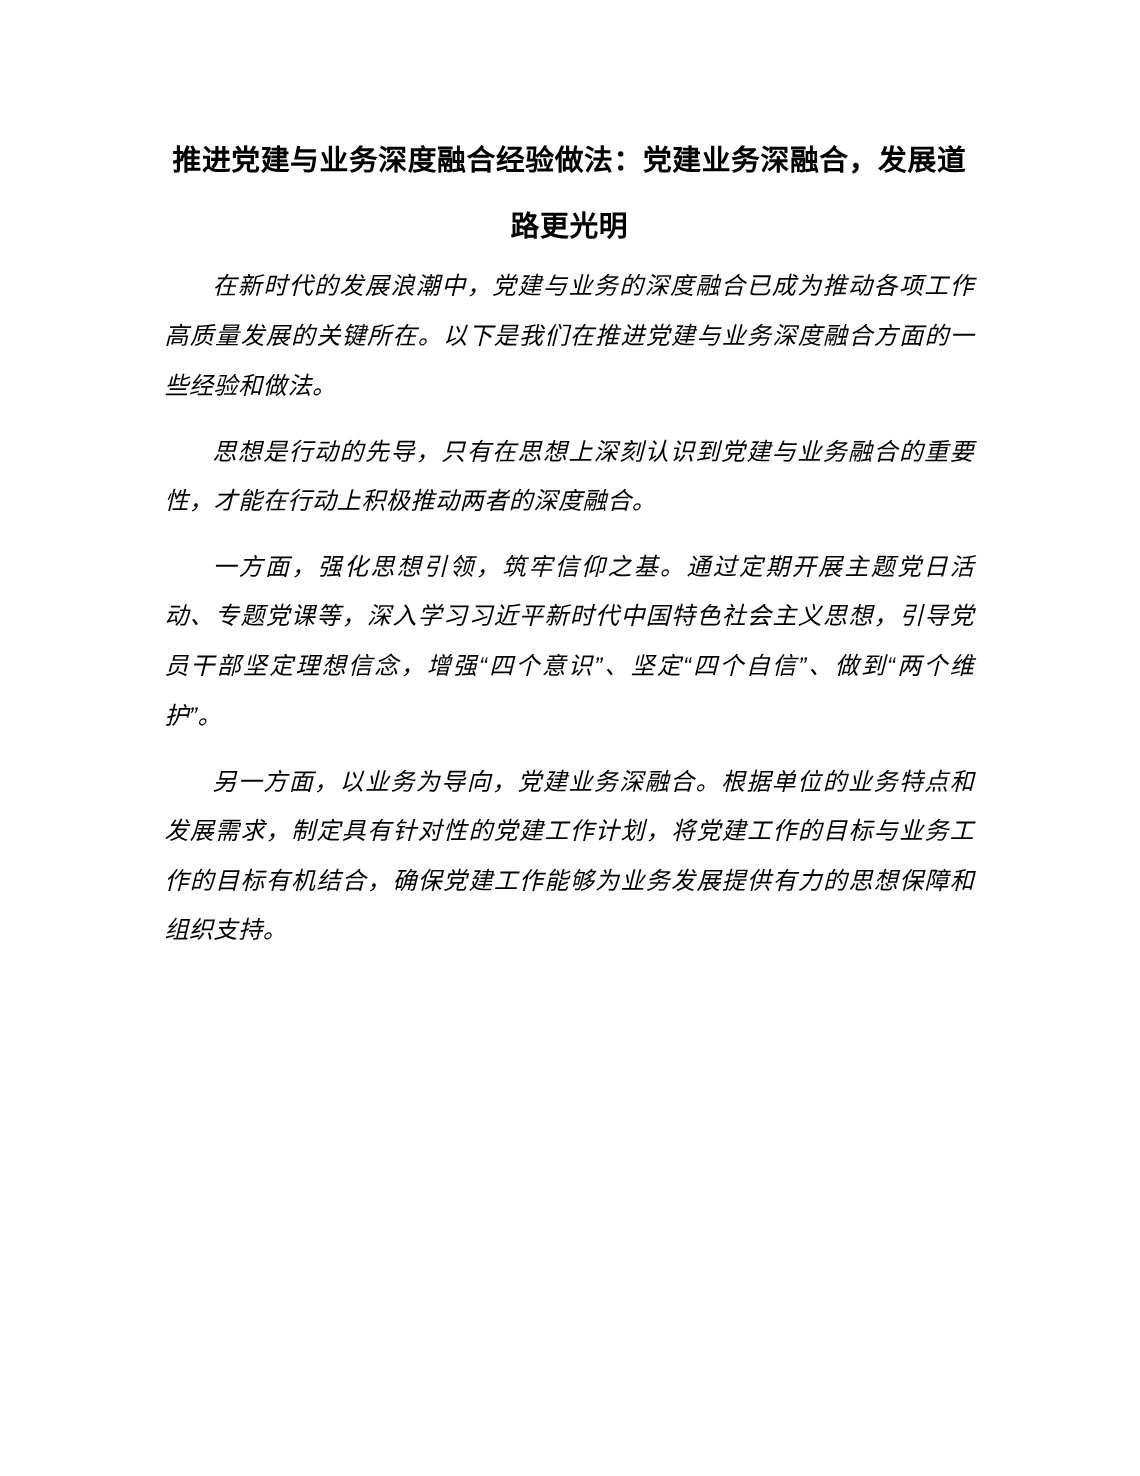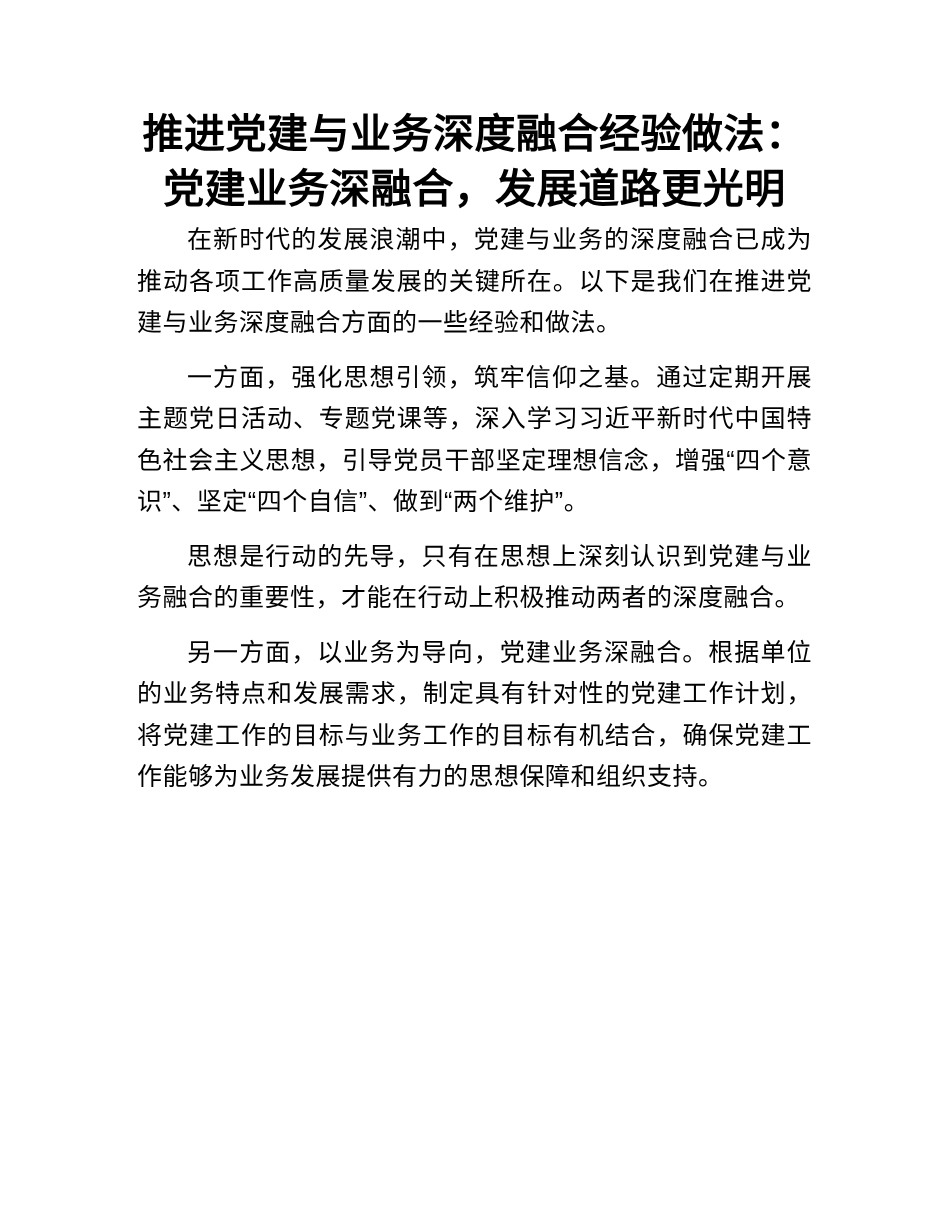--- a/index.html
+++ b/index.html
@@ -11,52 +11,53 @@
     font-family: "Liberation Sans", "DejaVu Sans", sans-serif;
     color: #000000;
   }
   .doc-page {
     width: 950px;
     height: 1230px;
     background: #ffffff;
     padding: 107px 138px 0 137px; 
   }
   .doc-title {
-    font-size: 41px;
+    font-size: 24px;
     line-height: 55px;
     font-weight: bold;
     text-align: center;
     letter-spacing: 0.5px;
     margin: 0 0 2px 0;
   }
   .para {
-    font-size: 25px;
+    font-size: 20px;
     line-height: 41.5px;
     text-align: justify;
     text-justify: inter-ideograph;
     text-indent: 2em;          
     margin: 0 0 13px 0;
     letter-spacing: 0.5px;
     word-break: break-all;
+    font-style: italic;
   }
   .section-heading {
     
   }
 </style>
 </head>
 <body>
 
 <div class="doc-page">
 
   <h1 class="doc-title">推进党建与业务深度融合经验做法：党建业务深融合，发展道路更光明</h1>
 
   <p class="para">在新时代的发展浪潮中，党建与业务的深度融合已成为推动各项工作高质量发展的关键所在。以下是我们在推进党建与业务深度融合方面的一些经验和做法。</p>
 
 
+  <p class="para">思想是行动的先导，只有在思想上深刻认识到党建与业务融合的重要性，才能在行动上积极推动两者的深度融合。</p>
+
   <p class="para">一方面，强化思想引领，筑牢信仰之基。通过定期开展主题党日活动、专题党课等，深入学习习近平新时代中国特色社会主义思想，引导党员干部坚定理想信念，增强“四个意识”、坚定“四个自信”、做到“两个维护”。</p>
-
-  <p class="para">思想是行动的先导，只有在思想上深刻认识到党建与业务融合的重要性，才能在行动上积极推动两者的深度融合。</p>
 
   <p class="para">另一方面，以业务为导向，党建业务深融合。根据单位的业务特点和发展需求，制定具有针对性的党建工作计划，将党建工作的目标与业务工作的目标有机结合，确保党建工作能够为业务发展提供有力的思想保障和组织支持。</p>
 
 
 
 </div>
 
 </body></html>

